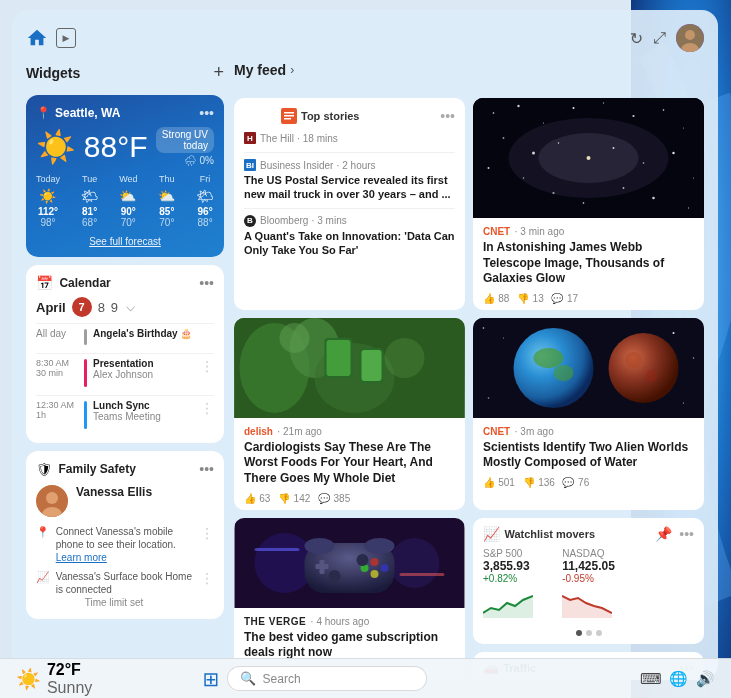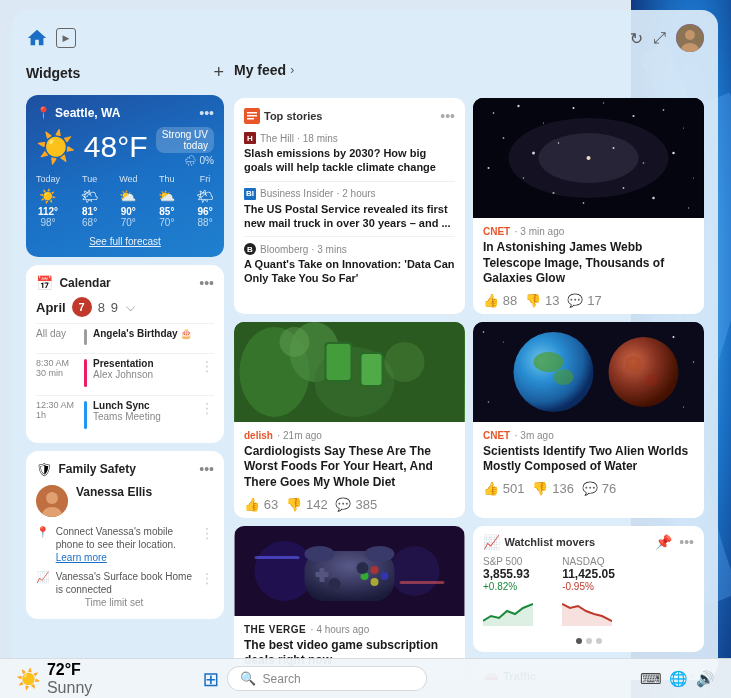--- a/index.html
+++ b/index.html
@@ -341,20 +341,21 @@
       flex-direction: column;
     }
     .news-card-top-stories {
       padding: 10px;
     }
     .card-source-header {
       display: flex;
       align-items: center;
       justify-content: space-between;
       margin-bottom: 8px;
+      margin-left: 37px;
     }
     .source-label {
       display: flex;
       align-items: center;
       gap: 4px;
       font-size: 11px;
       font-weight: 600;
       color: #333;
     }
     .card-dots { font-size: 14px; color: #aaa; }
@@ -426,21 +427,21 @@
       font-size: 12px;
       font-weight: 700;
       color: #1a1a1a;
       line-height: 1.3;
       margin-bottom: 6px;
     }
     .card-actions {
       display: flex;
       align-items: center;
       gap: 8px;
-      font-size: 13px;
+      font-size: 10px;
       color: #888;
     }
     .card-action { display: flex; align-items: center; gap: 2px; }
 
     
     .food-img {
       width: 100%;
       height: 100px;
       background: linear-gradient(160deg, #2d5a27 0%, #4a8840 40%, #3d7a35 60%, #6aaa5a 100%);
       position: relative;
@@ -617,21 +618,21 @@
       <div class="weather-widget">
         <div class="weather-location">
           <div class="weather-location-name">
             <span>📍</span>
             <span>Seattle, WA</span>
           </div>
           <span class="weather-dots">•••</span>
         </div>
         <div class="weather-main">
           <span class="weather-sun">☀️</span>
-          <span class="weather-temp"><span>48</span>°F</span>
+          <span class="weather-temp"><span>88</span>°F</span>
           <div class="weather-uv">
             <div class="weather-uv-badge">Strong UV today</div>
             <div class="weather-precip">🌧 <span>0%</span></div>
           </div>
         </div>
         <div class="weather-forecast">
           <div class="forecast-day">
             <span class="forecast-day-label">Today</span>
             <span class="forecast-icon">☀️</span>
             <span class="forecast-high">112°</span>
@@ -776,21 +777,20 @@
                 <span>Top stories</span>
               </div>
               <span class="card-dots">•••</span>
             </div>
 
             <div class="news-item">
               <div class="news-item-source">
                 <span class="news-item-source-icon hill">H</span>
                 <span>The Hill · 18 mins</span>
               </div>
-              <div class="news-item-title">Slash emissions by 2030? How big goals will help tackle climate change</div>
             </div>
 
             <div class="news-item">
               <div class="news-item-source">
                 <span class="news-item-source-icon bi">BI</span>
                 <span>Business Insider · 2 hours</span>
               </div>
               <div class="news-item-title">The US Postal Service revealed its first new mail truck in over 30 years – and ...</div>
             </div>
 

